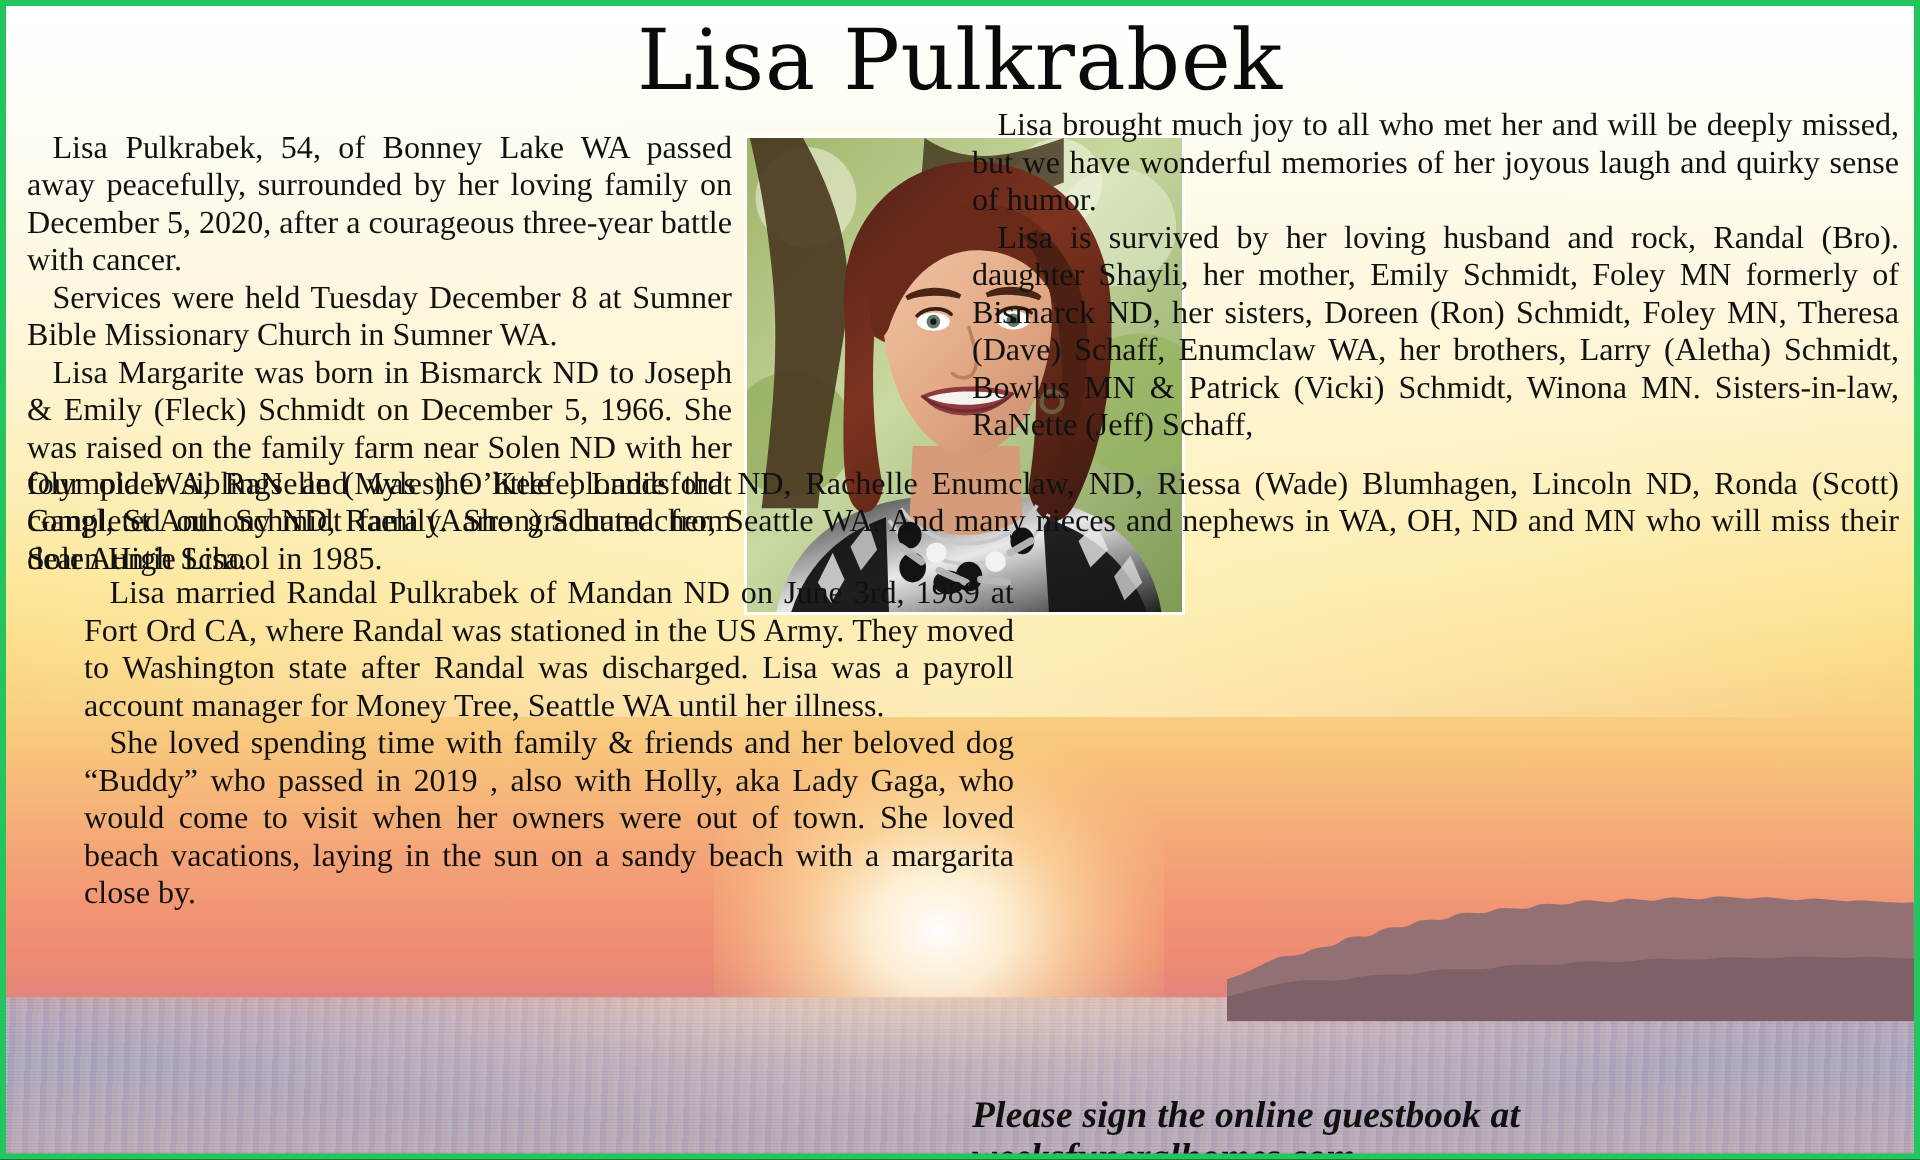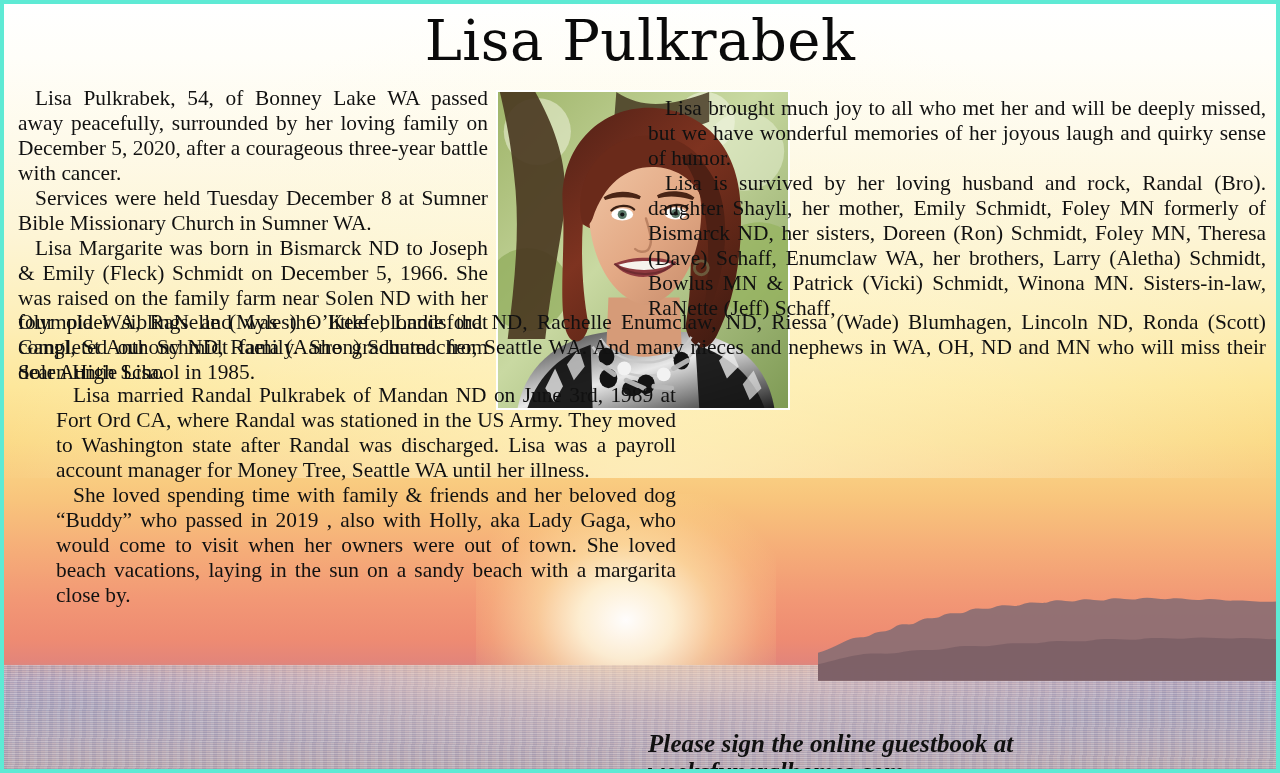--- a/index.html
+++ b/index.html
@@ -3,21 +3,21 @@
 <meta charset="utf-8">
 <style>
   html,body{margin:0;padding:0;}
   body{
     width:1280px;height:773px;overflow:hidden;
     background:#000;
     font-family:"Liberation Serif", serif;
   }
   #page{
     position:relative;width:1280px;height:773px;
-    background:#5eead4;
+    background:#22c55e;
     box-sizing:border-box;
   }
   
   #bg{
     position:absolute;left:4px;top:4px;right:4px;bottom:4px;
     overflow:hidden;
     background:
       linear-gradient(180deg,
         #ffffff 0%,
         #fefdf8 8%,
@@ -122,21 +122,21 @@
     position:absolute;
     color:#111;
     font-size:21.4px;
     line-height:1.165;
     text-align:justify;
     text-justify:inter-word;
     font-family:"Liberation Serif", serif;
   }
   #colLeft{ left:14px; top:82px; width:470px; }
   #colLeftWide{ left:14px; top:470px; width:620px; }
-  #colRight{ left:644px; top:92px; width:618px; }
+  #colRight{ left:644px; top:67px; width:618px; }
   #colRightWide{ left:14px; top:402px; width:1248px; }
   .para{ margin:0 0 0 0; text-indent:17px; }
   .para.last{ text-align:left; }
   #photo{
     position:absolute;left:492px;top:86px;width:294px;height:320px;
     border:2px solid #ffffff;
     box-sizing:border-box;
     overflow:hidden;
     background:#6f8a4a;
   }

